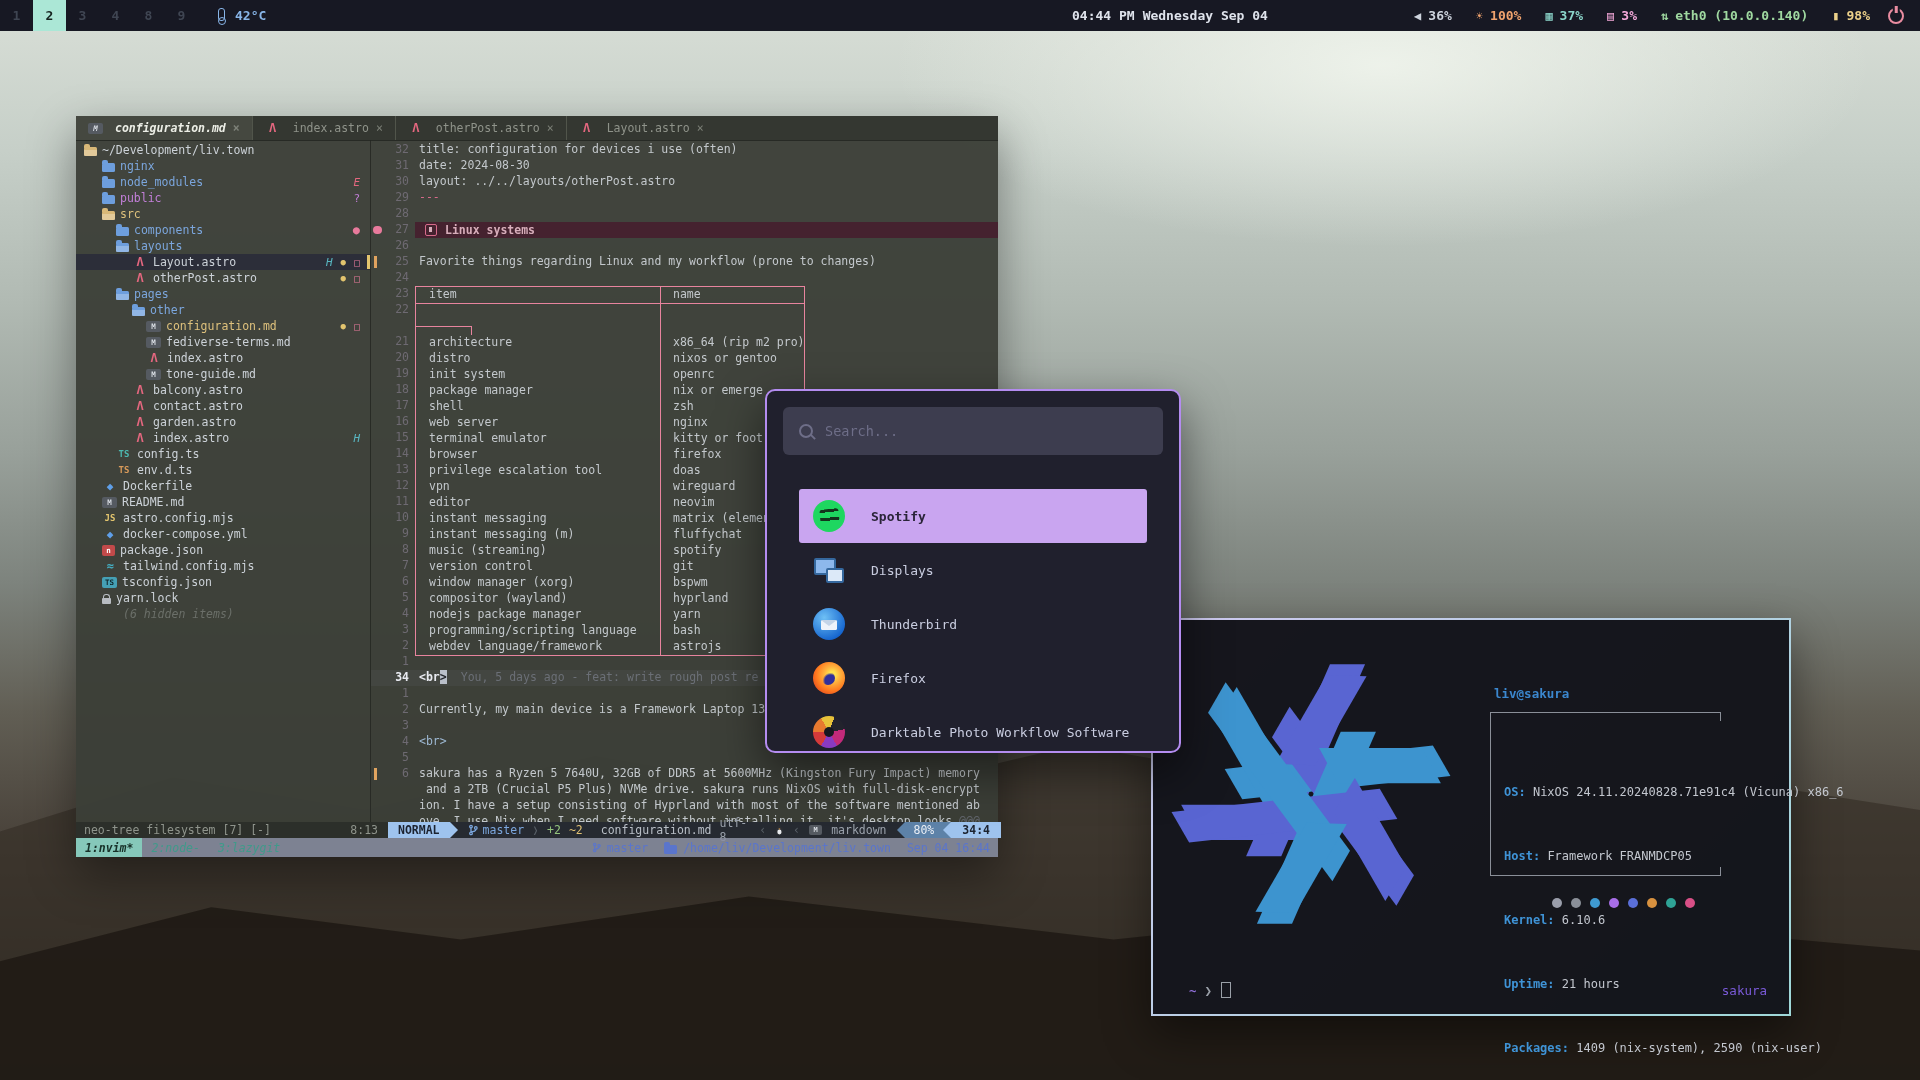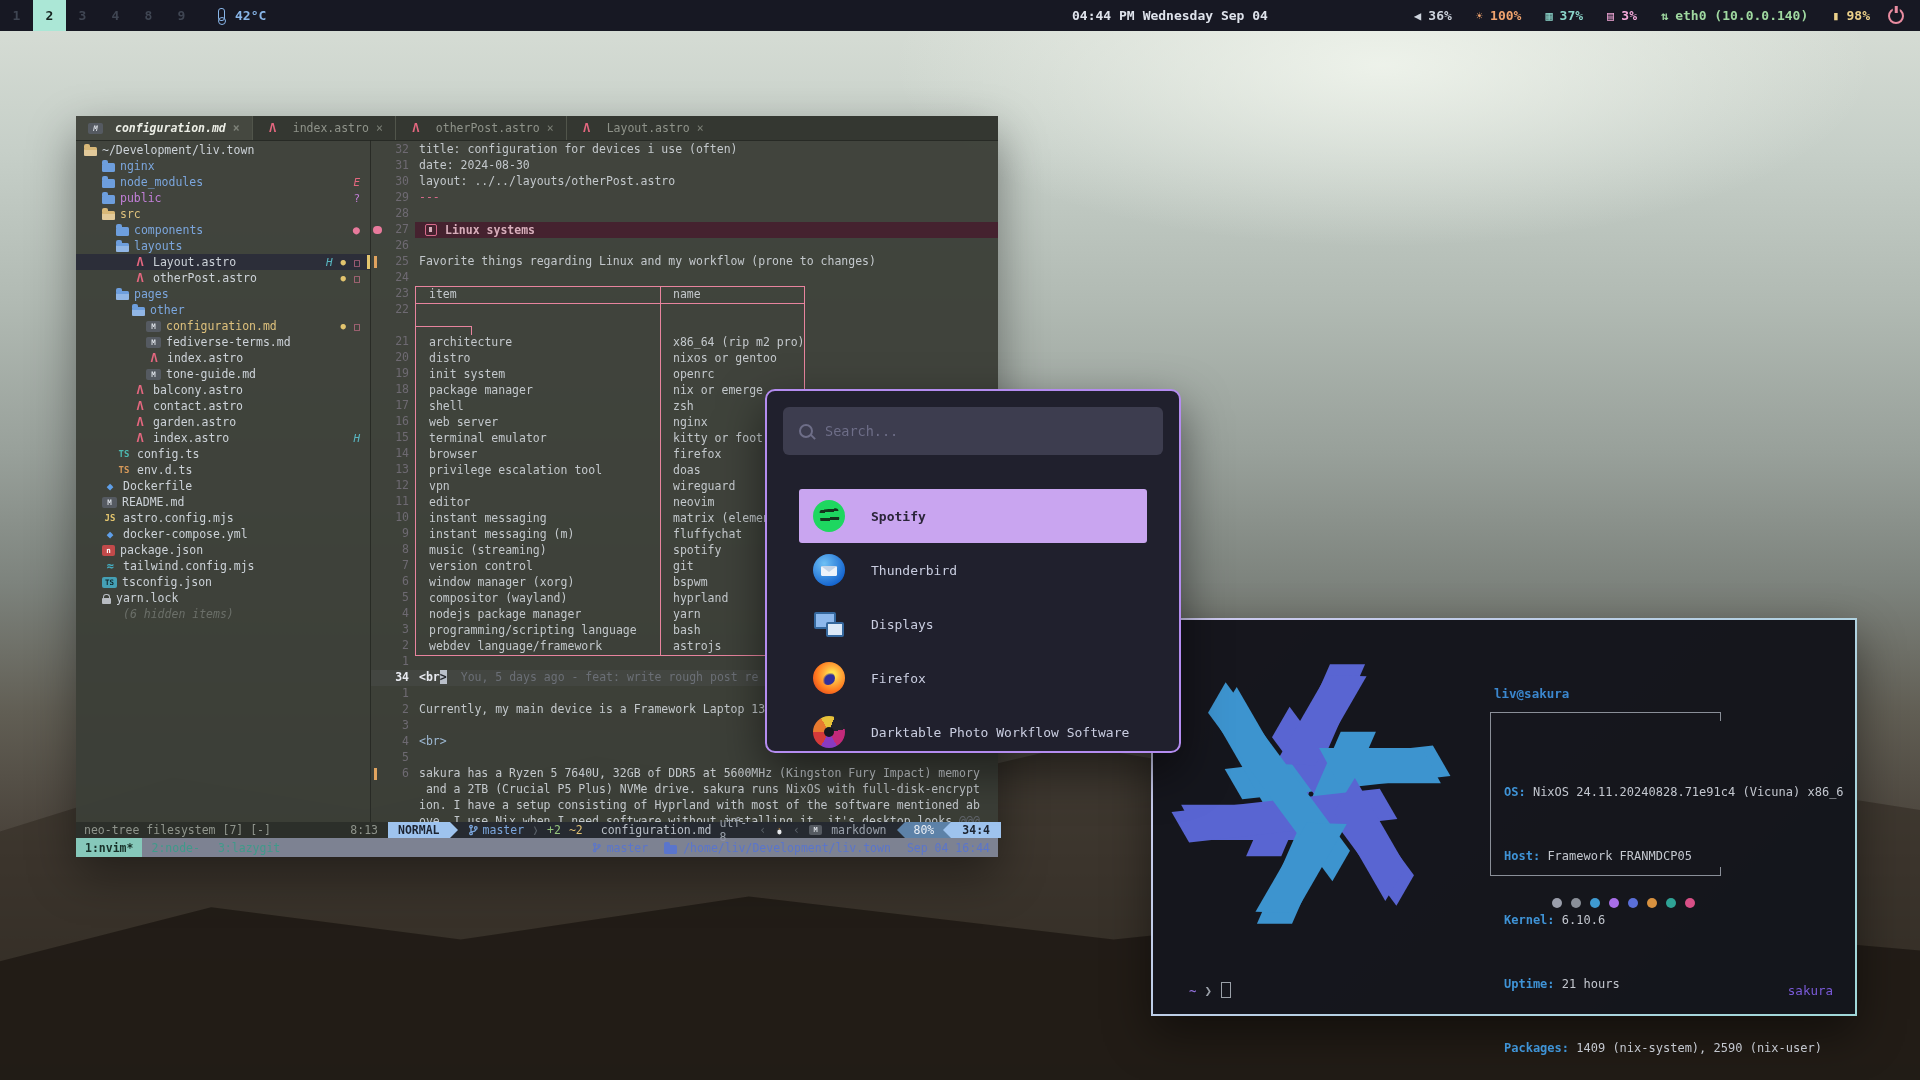--- a/index.html
+++ b/index.html
@@ -103,21 +103,21 @@
   .gfile{color:#b9bfc7;margin-left:10px;}
   .rclu{margin-left:auto;display:flex;gap:9px;align-items:center;color:#9aa1ab;}
   .mdico{width:15px;height:10px;border-radius:2px;background:#555a61;color:#d8dce2;font-size:7px;display:flex;align-items:center;justify-content:center;font-weight:bold;}
   .pl-pct{border-right:8px solid #5d82a8;background:#262a31;}
   .pctseg{background:#5d82a8;color:#e9eef5;display:flex;align-items:center;padding:0 9px;}
   .pl-pos{border-right:8px solid #9ec3ee;background:#5d82a8;}
   .posseg{background:#9ec3ee;color:#1c2330;font-weight:bold;display:flex;align-items:center;padding:0 11px;}
   
   .tmux{position:absolute;left:0;right:0;bottom:0;height:19px;background:rgba(138,142,162,.85);
     display:flex;align-items:stretch;font-size:11.5px;color:#3f9a8a;}
-  .twin{display:flex;align-items:center;padding:0 9px;}
+  .twin{display:flex;align-items:center;padding:0 9px;font-style:italic;}
   .twin.first{background:#86c8ba;color:#173028;font-weight:bold;}
   .tmright{margin-left:auto;display:flex;gap:16px;align-items:center;color:#5a75cc;padding-right:8px;}
   .tmitem{display:flex;gap:6px;align-items:center;}
   
   .launcher{position:absolute;left:765px;top:389px;width:412px;height:360px;background:#20202d;
     border:2px solid #b48cf0;border-radius:10px;box-shadow:0 18px 46px rgba(0,0,0,.5);overflow:hidden;z-index:30;}
   .search{position:absolute;left:16px;top:16px;right:16px;height:48px;background:#3d3d4f;border-radius:6px;
     display:flex;align-items:center;gap:12px;padding:0 16px;color:#6e6e88;font-size:13.5px;}
   .sicon{width:10px;height:10px;border:2px solid #6e6e88;border-radius:50%;position:relative;flex:none;}
   .sicon::after{content:'';position:absolute;width:2px;height:6px;background:#6e6e88;transform:rotate(-45deg);right:-3px;bottom:-4px;}
@@ -134,21 +134,21 @@
     border-left:8px solid transparent;border-right:8px solid transparent;border-top:6px solid #c3d4e8;}
   .ai.displays{border-radius:6px;}
   .ai.displays::before{content:'';position:absolute;left:1px;top:4px;width:18px;height:13px;background:#8db8ec;border:2px solid #35689e;border-radius:2px;}
   .ai.displays::after{content:'';position:absolute;right:1px;bottom:3px;width:14px;height:11px;background:#dce9f8;border:2px solid #35689e;border-radius:2px;}
   .ai.firefox{background:radial-gradient(circle at 60% 40%,#ffe14d 0 12%,#ffb23e 30%,#ff7a1f 58%,#e8541f 78%,#c23a7a 97%);}
   .ai.firefox::before{content:'';position:absolute;left:8px;top:9px;width:14px;height:14px;border-radius:50%;
     background:radial-gradient(circle at 68% 68%,#30309a 0 42%,transparent 58%);}
   .ai.darktable{background:conic-gradient(from 210deg,#d43a3a 0 60deg,#e8792f 60deg 120deg,#e8c23a 120deg 170deg,#23232d 170deg 230deg,#c22a7a 230deg 300deg,#8a3ac2 300deg 360deg);}
   .ai.darktable::before{content:'';position:absolute;left:11px;top:11px;width:10px;height:10px;border-radius:50%;background:#17171f;}
   
-  .fetch{position:absolute;left:1151px;top:618px;width:706px;height:398px;z-index:20;
+  .fetch{position:absolute;left:1151px;top:618px;width:640px;height:398px;z-index:20;
     background:linear-gradient(135deg,#cfc8f0,#9fd8d8);box-shadow:0 18px 44px rgba(0,0,0,.45);}
   .fetch .inner{position:absolute;inset:2px;background:rgba(15,15,22,.97);font-size:12px;color:#c3c7cf;}
   .nixlogo{position:absolute;left:16px;top:26px;}
   .uh{position:absolute;left:341px;top:66px;color:#3b87ce;font-weight:bold;font-size:12.5px;}
   .frame{position:absolute;left:337px;top:92px;width:230px;height:162px;
     border-left:1.5px solid #8a8f98;border-top:1.5px solid #8a8f98;border-bottom:1.5px solid #8a8f98;}
   .frame::before{content:'';position:absolute;right:0;top:0;width:1.5px;height:8px;background:#8a8f98;}
   .frame::after{content:'';position:absolute;right:0;bottom:0;width:1.5px;height:8px;background:#8a8f98;}
   .finfo{position:absolute;left:351px;top:100px;line-height:16px;white-space:pre;}
   .finfo .lab{color:#3f93d6;font-weight:bold;}
@@ -901,27 +901,27 @@
       <span>Search...</span>
     </div>
     <div class="items">
 
         <div class="item selected">
           <span class="ai spotify"></span>
           <span>Spotify</span>
         </div>
 
         <div class="item">
+          <span class="ai displays"></span>
+          <span>Displays</span>
+        </div>
+
+        <div class="item">
           <span class="ai thunderbird"></span>
           <span>Thunderbird</span>
-        </div>
-
-        <div class="item">
-          <span class="ai displays"></span>
-          <span>Displays</span>
         </div>
 
         <div class="item">
           <span class="ai firefox"></span>
           <span>Firefox</span>
         </div>
 
         <div class="item">
           <span class="ai darktable"></span>
           <span>Darktable Photo Workflow Software</span>

